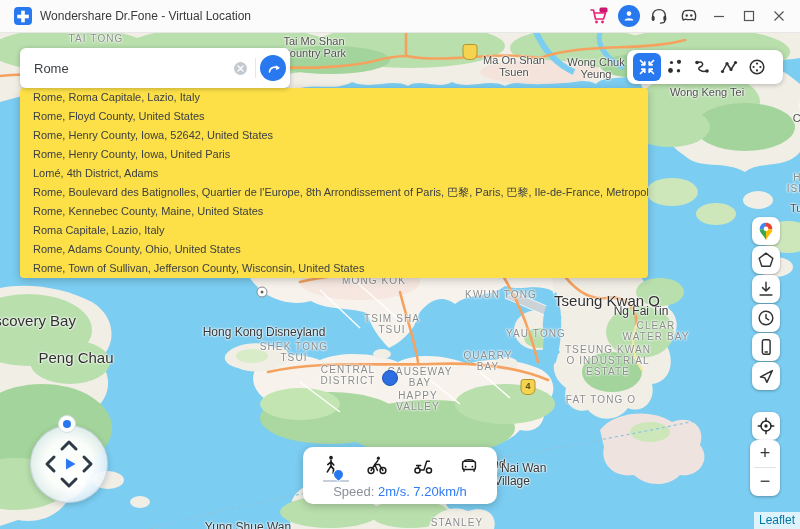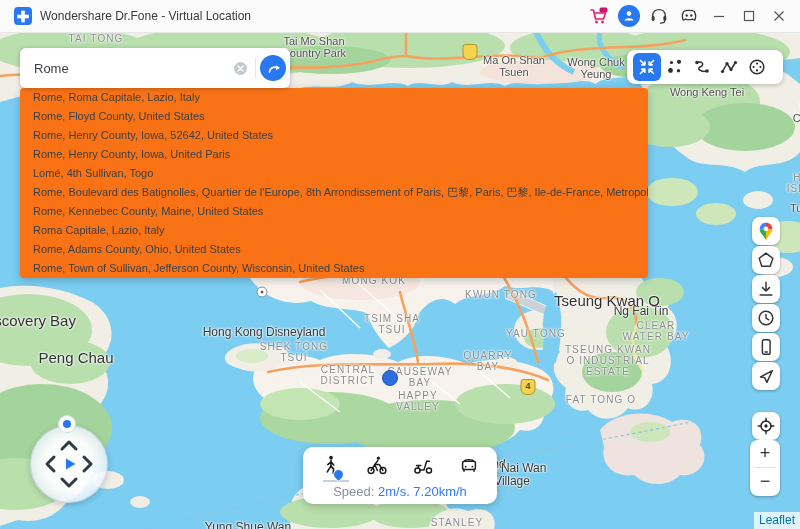--- a/index.html
+++ b/index.html
@@ -37,21 +37,21 @@
     font-size:12px;color:var(--c-leaflet_link,#0078a8);padding:1px 5px 2px;}
   
   .searchbox{position:absolute;left:20px;top:48px;width:270px;height:40px;background:#fff;
     border-radius:6px;box-shadow:0 1px 5px rgba(0,0,0,.25);z-index:30;display:flex;align-items:center;}
   .search-input{border:0;outline:0;flex:1;height:100%;margin-left:12px;font-size:13px;color:#3b3f45;
     font-family:"Liberation Sans",sans-serif;background:transparent;}
   .clear-btn{width:22px;height:22px;display:flex;align-items:center;justify-content:center;}
   .vdiv{width:1px;height:20px;background:#e3e6ea;margin:0 4px;}
   .go-btn{width:26px;height:26px;border-radius:50%;background:var(--c-accent,#2878f0);
     margin-right:4px;display:flex;align-items:center;justify-content:center;}
-  .dropdown{position:absolute;left:20px;top:88px;width:628px;background:#f97316;border-radius:4px;
+  .dropdown{position:absolute;left:20px;top:88px;width:628px;background:#fde047;border-radius:4px;
     box-shadow:0 2px 8px rgba(0,0,0,.22);z-index:29;padding:0;}
   .result-row{height:19px;line-height:19px;font-size:11px;color:#3c4043;padding:0 13px;
     white-space:nowrap;overflow:hidden;}
   
   .modebar{position:absolute;left:627px;top:50px;width:156px;height:34px;background:#fff;border-radius:8px;
     box-shadow:0 1px 5px rgba(0,0,0,.25);z-index:28;}
   .mode-btn{position:absolute;top:5px;width:24px;height:24px;display:flex;align-items:center;justify-content:center;border-radius:6px;}
   .mode-btn.active{top:3px;width:28px;height:28px;background:var(--c-accent,#2878f0);}
   
   .rail-btn{position:absolute;left:752px;width:28px;height:28px;background:#fff;border-radius:8px;
@@ -311,21 +311,21 @@
       </svg>
     </div>
   </div>
 
   <div class="dropdown">
 
   <div class="result-row">Rome, Roma Capitale, Lazio, Italy</div>
       <div class="result-row">Rome, Floyd County, United States</div>
       <div class="result-row">Rome, Henry County, Iowa, 52642, United States</div>
       <div class="result-row">Rome, Henry County, Iowa, United Paris</div>
-      <div class="result-row">Lomé, 4th Sullivan, Togo</div>
+      <div class="result-row">Lomé, 4th District, Adams</div>
       <div class="result-row">Rome, Boulevard des Batignolles, Quartier de l'Europe, 8th Arrondissement of Paris, 巴黎, Paris, 巴黎, Ile-de-France, Metropolitan France, 75008, France</div>
       <div class="result-row">Rome, Kennebec County, Maine, United States</div>
       <div class="result-row">Roma Capitale, Lazio, Italy</div>
       <div class="result-row">Rome, Adams County, Ohio, United States</div>
       <div class="result-row">Rome, Town of Sullivan, Jefferson County, Wisconsin, United States</div>
     </div>
 
   <div class="modebar">
     <div class="mode-btn active" style="left:6px;">
       <svg width="20" height="20" viewBox="0 0 20 20" stroke="#fff" stroke-width="1.7" fill="none" stroke-linecap="round" stroke-linejoin="round">

